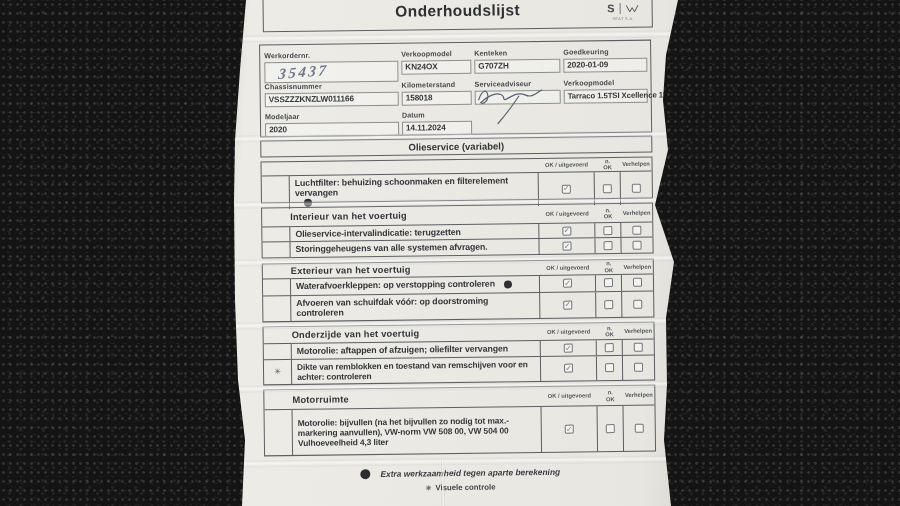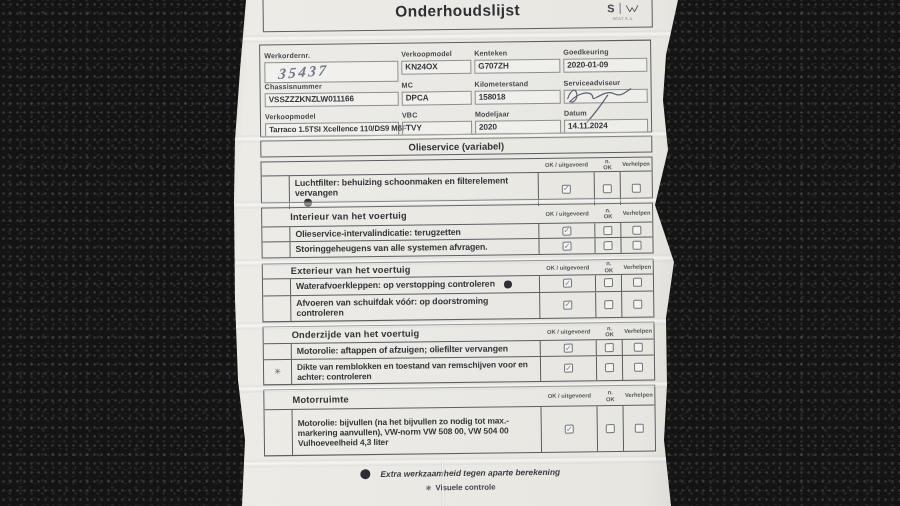--- a/index.html
+++ b/index.html
@@ -112,42 +112,34 @@
       <div class="field">
         <div class="flabel">Goedkeuring</div>
         <div class="fbox">2020-01-09</div>
       </div>
 
       <div class="field">
         <div class="flabel">Chassisnummer</div>
         <div class="fbox">VSSZZZKNZLW011166</div>
       </div>
       <div class="field">
-        <div class="flabel">MC</div>
-        <div class="fbox">DPCA</div>
-      </div>
-      <div class="field">
         <div class="flabel">Kilometerstand</div>
         <div class="fbox">158018</div>
       </div>
       <div class="field">
         <div class="flabel">Serviceadviseur</div>
         <div class="fbox"></div>
         <svg class="sig" width="84" height="42" viewBox="0 0 84 42">
           <path d="M8 16 C11 7, 16 5, 17 11 C18 17, 13 21, 10 19 C16 13, 24 9, 30 11 C36 13, 30 19, 37 15 C44 11, 49 9, 55 12 C61 15, 66 10, 71 7 M48 13 C42 22, 34 32, 27 40" fill="none" stroke="#5c6272" stroke-width="1.2" stroke-linecap="round"></path>
         </svg>
       </div>
 
       <div class="field">
         <div class="flabel">Verkoopmodel</div>
         <div class="fbox" style="font-size:7.8px;">Tarraco 1.5TSI Xcellence 110/DS9 M6F</div>
-      </div>
-      <div class="field">
-        <div class="flabel">VBC</div>
-        <div class="fbox">TVY</div>
       </div>
       <div class="field">
         <div class="flabel">Modeljaar</div>
         <div class="fbox">2020</div>
       </div>
       <div class="field">
         <div class="flabel">Datum</div>
         <div class="fbox">14.11.2024</div>
       </div>
     </div>

